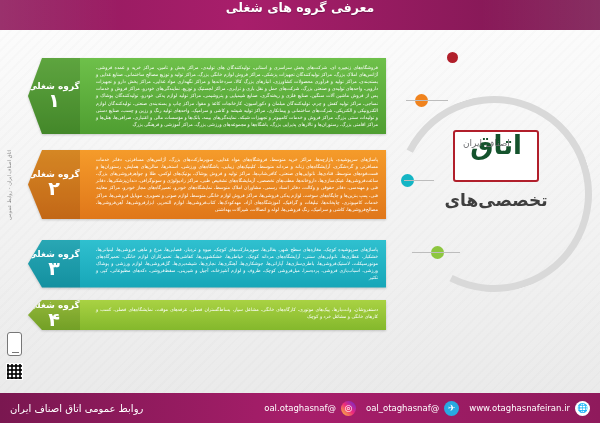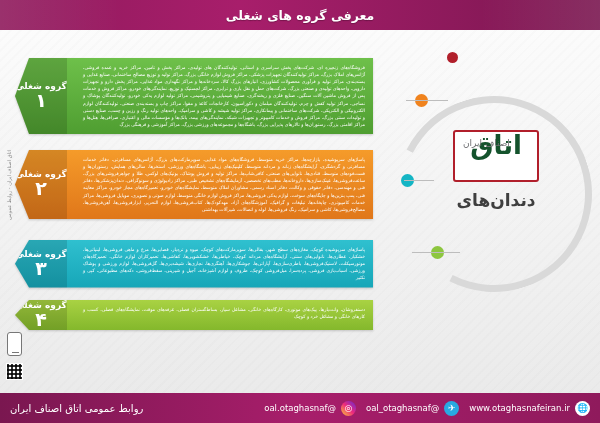--- a/index.html
+++ b/index.html
@@ -22,21 +22,21 @@
     position:absolute; inset:0;
     background:
       repeating-linear-gradient(135deg, rgba(0,0,0,0.012) 0 2px, rgba(255,255,255,0) 2px 7px);
     pointer-events:none;
   }
 
   
   .header {
     position: absolute; top: 0; left: 0; width: 600px; height: 30px;
     background: linear-gradient(90deg, #8f1a5c 0%, #a81e6b 40%, #7a1750 100%);
-    display: flex; align-items: center; justify-content: center;
+    display: flex; justify-content: center;
   }
   .header-title {
     color: #ffffff;
     font-size: 12.5px;
     font-weight: bold;
     letter-spacing: .3px;
     text-shadow: 0 1px 1px rgba(0,0,0,.25);
   }
   .header .deco {
     position:absolute; top:0; height:30px; width:120px;
@@ -104,25 +104,24 @@
   .dot.d2 { background:#14b5c4; right: 186px; top: 174px; }
   .dot.d3 { background:#8dc63f; right: 156px; top: 246px; }
   .dot.d0 { background:#b11f2b; right: 142px; top: 52px; width:11px; height:11px; }
 
   
   .conn { position:absolute; height:1px; background:#bdbdbd; }
 
   
   .group {
     position: absolute;
-    left: 8px;
+    left: 14px;
     display: flex;
     align-items: stretch;
     filter: drop-shadow(0 1px 1px rgba(0,0,0,.18));
-    justify-content: center;
   }
   .arrow-body {
     position: relative;
     color: #fff;
     padding: 6px 8px 6px 16px;
     font-size: 4.6px;
     line-height: 1.55;
     text-align: justify;
     overflow: hidden;
   }
@@ -209,21 +208,21 @@
   <div class="conn" style="right:152px; top:100px; width:42px;"></div>
   <div class="conn" style="right:166px; top:180px; width:30px;"></div>
   <div class="conn" style="right:140px; top:252px; width:48px;"></div>
 
   <div class="brand">
     <div class="brand-logo">
       <span class="mark2">اصناف ایران</span>
       <span class="mark">اتاق</span>
     </div>
     <div class="brand-title">
-      <div>دندان‌های</div>
+      <div>تخصصی‌های</div>
     </div>
   </div>
 
   <div class="group g1">
     <div class="shape">
       <div class="arrow-body">فروشگاه‌های زنجیره ای، شرکت‌های پخش سراسری و استانی، تولیدکنندگان های تولیدی، مراکز پخش و تامین، مراکز خرید و عمده فروشی، آژانس‌های املاک بزرگ، مراکز تولیدکنندگان تجهیزات پزشکی، مراکز فروش لوازم خانگی بزرگ، مراکز تولید و توزیع مصالح ساختمانی، صنایع غذایی و بسته‌بندی، مراکز تولید و فرآوری محصولات کشاورزی، انبارهای بزرگ کالا، سردخانه‌ها و مراکز نگهداری مواد غذایی، مراکز پخش دارو و تجهیزات دارویی، واحدهای تولیدی و صنعتی بزرگ، شرکت‌های حمل و نقل باری و ترابری، مراکز لجستیک و توزیع، نمایندگی‌های خودرو، مراکز فروش و خدمات پس از فروش ماشین آلات سنگین، صنایع فلزی و ریخته‌گری، صنایع شیمیایی و پتروشیمی، مراکز تولید لوازم یدکی خودرو، تولیدکنندگان پوشاک و نساجی، مراکز تولید کفش و چرم، تولیدکنندگان مبلمان و دکوراسیون، کارخانجات کاغذ و مقوا، مراکز چاپ و بسته‌بندی صنعتی، تولیدکنندگان لوازم الکترونیکی و الکتریکی، شرکت‌های ساختمانی و پیمانکاری، مراکز تولید شیشه و کاشی و سرامیک، واحدهای تولید رنگ و رزین و چسب، صنایع دستی و تولیدات سنتی بزرگ، مراکز فروش و خدمات کامپیوتر و تجهیزات شبکه، نمایندگی‌های بیمه، بانک‌ها و مؤسسات مالی و اعتباری، صرافی‌ها، هتل‌ها و مراکز اقامتی بزرگ، رستوران‌ها و تالارهای پذیرایی بزرگ، باشگاه‌ها و مجموعه‌های ورزشی بزرگ، مراکز آموزشی و فرهنگی بزرگ</div>
       <div class="tag">
         <span class="t-label">گروه شغلی</span>
         <span class="t-num">۱</span>
       </div>

